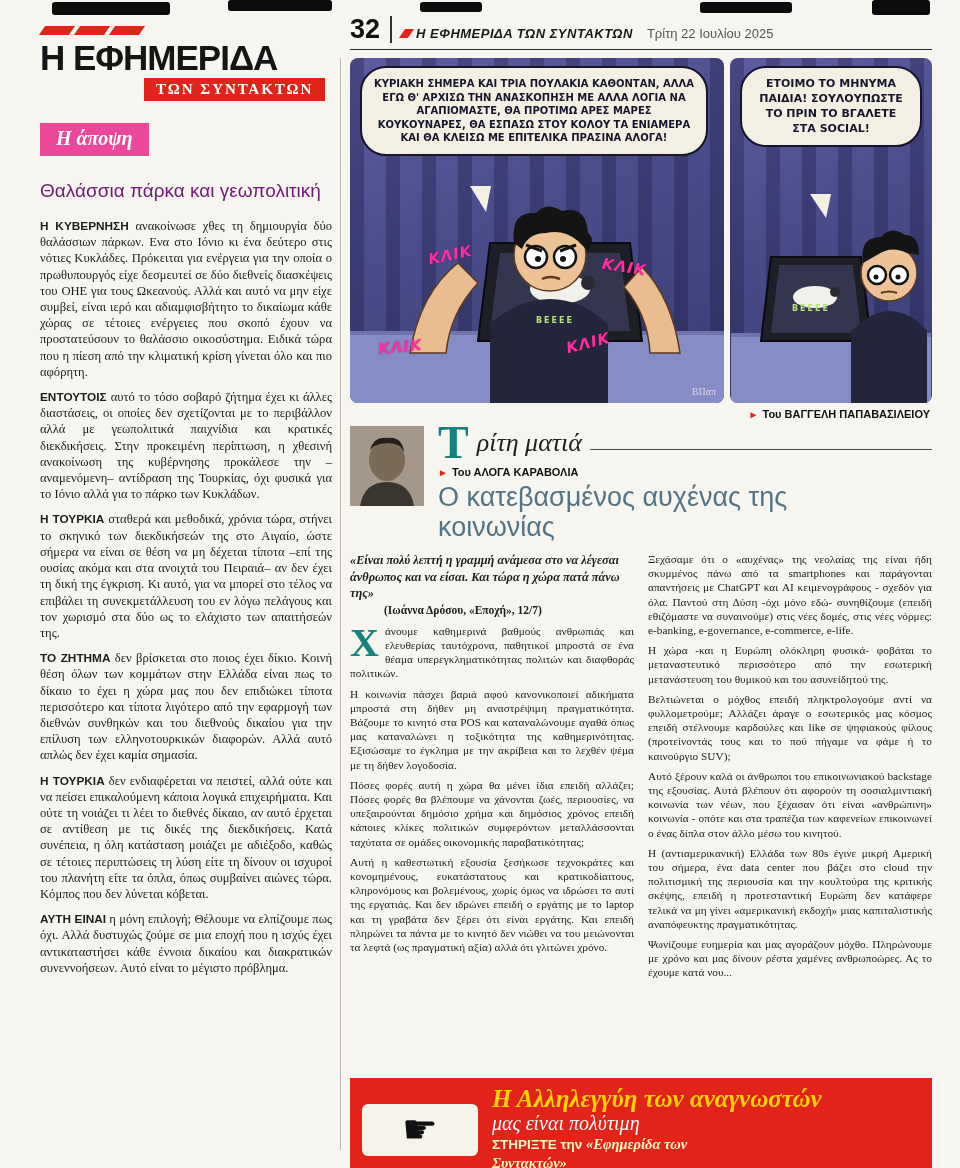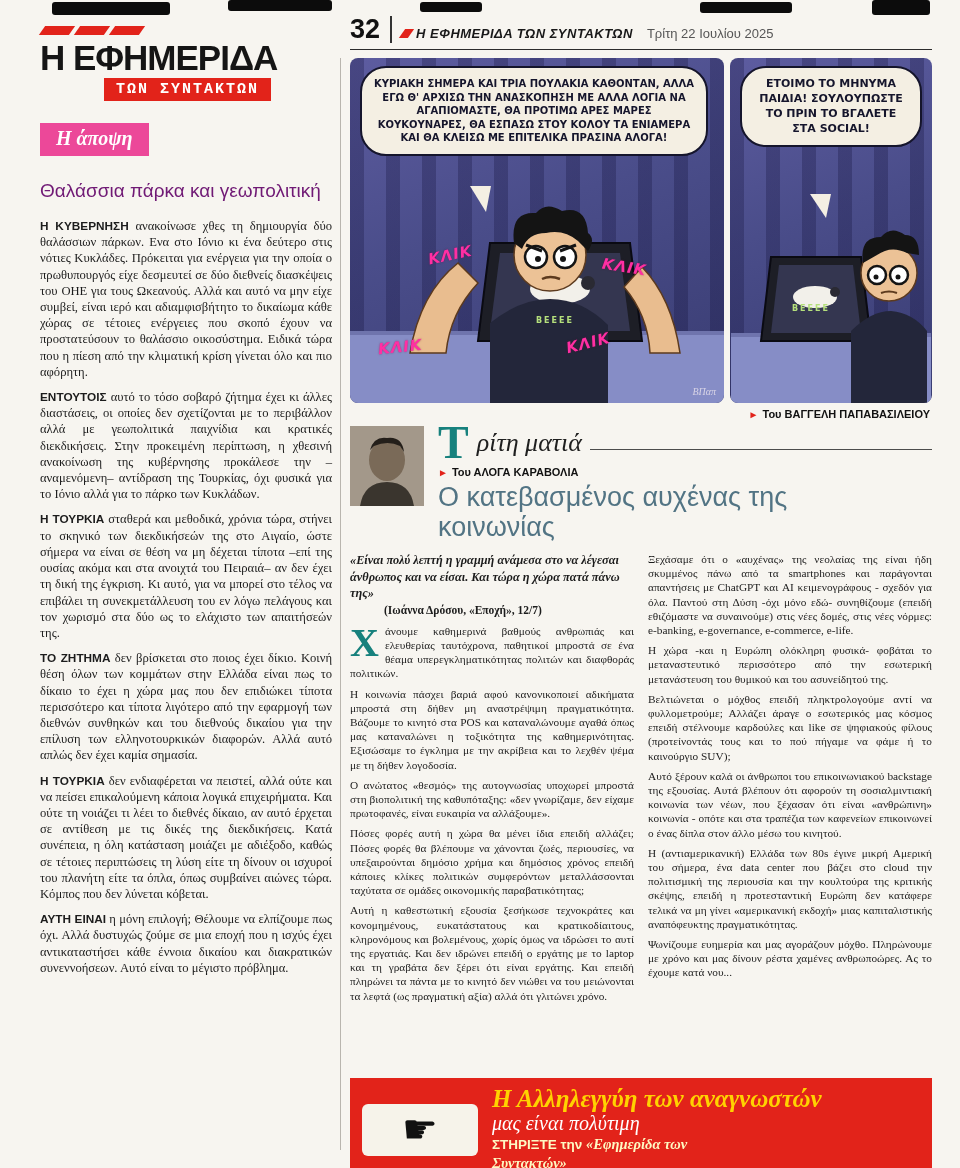--- a/index.html
+++ b/index.html
@@ -11,22 +11,22 @@
   }
   
   .artifact{position:absolute;background:#0c0c0c;border-radius:3px;}
   
   .vdivider{position:absolute;left:340px;top:58px;width:1px;height:1092px;background:#b9b5ae;}
   
   #leftcol{position:absolute;left:40px;top:26px;width:292px;}
   .logo-stripes{display:flex;gap:5px;margin-bottom:5px;margin-left:2px;}
   .logo-stripes i{display:block;width:30px;height:9px;background:#e2231a;transform:skewX(-35deg);}
   .logo-title{font-family:"Liberation Sans",sans-serif;font-weight:bold;font-size:35px;letter-spacing:-1px;color:#151515;line-height:1;}
-  .logo-sub{display:inline-block;background:#e2231a;color:#fff;font-family:Liberation Mono, monospace;
-    font-weight:bold;font-size:15px;letter-spacing:2px;padding:3px 12px;margin-top:3px;margin-left:64px;}
+  .logo-sub{display:inline-block;background:#e2231a;color:#fff;font-family:Liberation Serif, serif;
+    font-weight:bold;font-size:15px;letter-spacing:2px;padding:3px 12px;margin-top:3px;margin-left:104px;}
   .section-label{display:inline-block;background:#ec4899;color:#fff;font-style:italic;font-weight:bold;
     font-size:20px;padding:4px 16px 6px;margin-top:22px;}
   .op-headline{color:#701a75;font-family:"Liberation Sans",sans-serif;font-size:19px;line-height:1.16;
     font-weight:normal;margin:24px 0 16px;}
   .op-para{font-size:12.6px;line-height:16.2px;text-align:justify;margin:0 0 9px;}
   .op-para strong{font-family:"Liberation Sans",sans-serif;font-size:11.8px;}
   
   #rightregion{position:absolute;left:350px;top:16px;width:582px;height:1150px;}
   .page-header{display:flex;align-items:baseline;}
   .pagenum{font-family:"Liberation Sans",sans-serif;font-weight:bold;font-size:27px;color:#111;
@@ -49,21 +49,21 @@
     text-align:center;color:#15152c;}
   .bubble-left{left:10px;top:8px;width:320px;}
   .bubble-right{left:10px;top:8px;right:10px;font-size:11px;}
   .tail{position:absolute;width:0;height:0;border-left:16px solid transparent;border-right:5px solid transparent;}
   .tail-left{left:120px;top:128px;border-top:26px solid #f4efe3;}
   .tail-right{left:80px;top:136px;border-top:24px solid #f4efe3;}
   .klik{position:absolute;color:#ff2fa3;font-family:"DejaVu Sans",sans-serif;font-weight:bold;
     font-style:italic;font-size:15px;letter-spacing:1px;text-shadow:0 0 2px rgba(120,0,60,.5);}
   .beee{position:absolute;color:#b5e07c;font-family:"DejaVu Sans",sans-serif;font-weight:bold;
     font-size:8px;letter-spacing:2px;}
-  .signature{position:absolute;right:8px;bottom:6px;color:#d8d4e6;font-style:italic;font-size:10px;}
+  .signature{position:absolute;right:8px;bottom:6px;color:#d8d4e6;font-size:10px;}
   .figure-svg{position:absolute;left:0;bottom:0;width:100%;}
   
   .credit{text-align:right;font-family:"Liberation Sans",sans-serif;font-size:11px;font-weight:bold;
     margin:5px 2px 2px;color:#111;}
   .arrow{color:#e2231a;font-size:10px;margin-right:4px;}
   
   .section-head{display:flex;margin-top:6px;}
   .author-photo{width:74px;height:80px;background:linear-gradient(#b3a896,#8d8373);flex:none;
     margin-right:14px;position:relative;overflow:hidden;}
   .shr{flex:1;}
@@ -236,21 +236,20 @@
   </div>
 
   <div class="cols">
     <div class="col">
       <p class="quote">«Είναι πολύ λεπτή η γραμμή ανάμεσα στο να λέγεσαι άνθρωπος και να είσαι. Και τώρα η χώρα πατά πάνω της»</p>
       <p class="quote-attr">(Ιωάννα Δρόσου, «Εποχή», 12/7)</p>
       <p class="c-para">
         <span class="dropcap">Χ</span><span>άνουμε καθημερινά βαθμούς ανθρωπιάς και ελευθερίας ταυτόχρονα, παθητικοί μπροστά σε ένα θέαμα υπερεγκληματικότητας πολιτών και διαφθοράς πολιτικών.</span>
       </p>
       <p class="c-para">Η κοινωνία πάσχει βαριά αφού κανονικοποιεί αδικήματα μπροστά στη δήθεν μη αναστρέψιμη πραγματικότητα. Βάζουμε το κινητό στα POS και καταναλώνουμε αγαθά όπως μας καταναλώνει η τοξικότητα της καθημερινότητας. Εξισώσαμε το έγκλημα με την ακρίβεια και το λεχθέν ψέμα με τη δήθεν λογοδοσία.</p>
-      <p class="c-para">Ο ανώτατος «θεσμός» της αυτογνωσίας υποχωρεί μπροστά στη βιοπολιτική της καθυπόταξης: «δεν γνωρίζαμε, δεν είχαμε πρωτοφανές, είναι ευκαιρία να αλλάξουμε».</p>
       <p class="c-para">Πόσες φορές αυτή η χώρα θα μένει ίδια επειδή αλλάζει; Πόσες φορές θα βλέπουμε να χάνονται ζωές, περιουσίες, να υπεξαιρούνται δημόσιο χρήμα και δημόσιος χρόνος επειδή κάποιες κλίκες πολιτικών συμφερόντων μεταλλάσσονται ταχύτατα σε ομάδες οικονομικής παραβατικότητας;</p>
       <p class="c-para">Αυτή η καθεστωτική εξουσία ξεσήκωσε τεχνοκράτες και κονομημένους, ευκατάστατους και κρατικοδίαιτους, κληρονόμους και βολεμένους, χωρίς όμως να ιδρώσει το αυτί της εργατιάς. Και δεν ιδρώνει επειδή ο εργάτης με το laptop και τη γραβάτα δεν ξέρει ότι είναι εργάτης. Και επειδή πληρώνει τα πάντα με το κινητό δεν νιώθει να του μειώνονται τα λεφτά (ως πραγματική αξία) αλλά ότι γλιτώνει χρόνο.</p>
     </div>
     <div class="col">
       <p class="c-para">Ξεχάσαμε ότι ο «αυχένας» της νεολαίας της είναι ήδη σκυμμένος πάνω από τα smartphones και παράγονται απαντήσεις με ChatGPT και AI κειμενογράφους - σχεδόν για όλα. Παντού στη Δύση -όχι μόνο εδώ- συνηθίζουμε (επειδή εθιζόμαστε να συναινούμε) στις νέες δομές, στις νέες νόρμες: e-banking, e-governance, e-commerce, e-life.</p>
       <p class="c-para">Η χώρα -και η Ευρώπη ολόκληρη φυσικά- φοβάται το μεταναστευτικό περισσότερο από την εσωτερική μετανάστευση του θυμικού και του ασυνείδητού της.</p>
       <p class="c-para">Βελτιώνεται ο μόχθος επειδή πληκτρολογούμε αντί να φυλλομετρούμε; Αλλάζει άραγε ο εσωτερικός μας κόσμος επειδή στέλνουμε καρδούλες και like σε ψηφιακούς φίλους (προτείνοντάς τους και το πού πήγαμε να φάμε ή το καινούργιο SUV);</p>
       <p class="c-para">Αυτό ξέρουν καλά οι άνθρωποι του επικοινωνιακού backstage της εξουσίας. Αυτά βλέπουν ότι αφορούν τη σοσιαλμιντιακή κοινωνία των νέων, που ξέχασαν ότι είναι «ανθρώπινη» κοινωνία - οπότε και στα τραπέζια των καφενείων επικοινωνεί ο ένας δίπλα στον άλλο μέσω του κινητού.</p>
       <p class="c-para">Η (αντιαμερικανική) Ελλάδα των 80s έγινε μικρή Αμερική του σήμερα, ένα data center που βάζει στο cloud την πολιτισμική της περιουσία και την κουλτούρα της κριτικής σκέψης, επειδή η προτεσταντική Ευρώπη δεν κατάφερε τελικά να μη γίνει «αμερικανική εκδοχή» μιας καπιταλιστικής αναπόφευκτης πραγματικότητας.</p>
       <p class="c-para">Ψωνίζουμε ευημερία και μας αγοράζουν μόχθο. Πληρώνουμε με χρόνο και μας δίνουν ρέστα χαμένες ανθρωποώρες. Ας το έχουμε κατά νου...</p>

